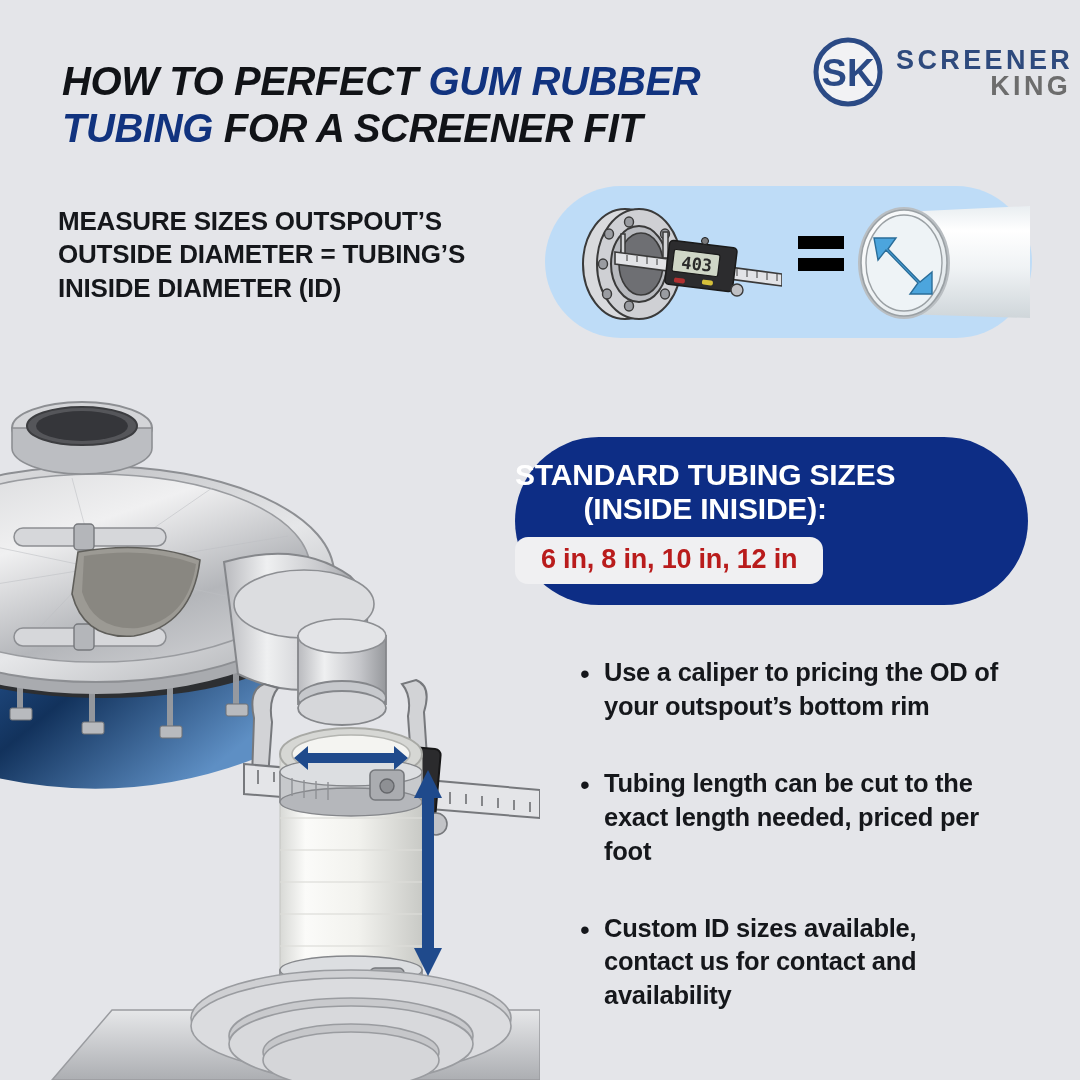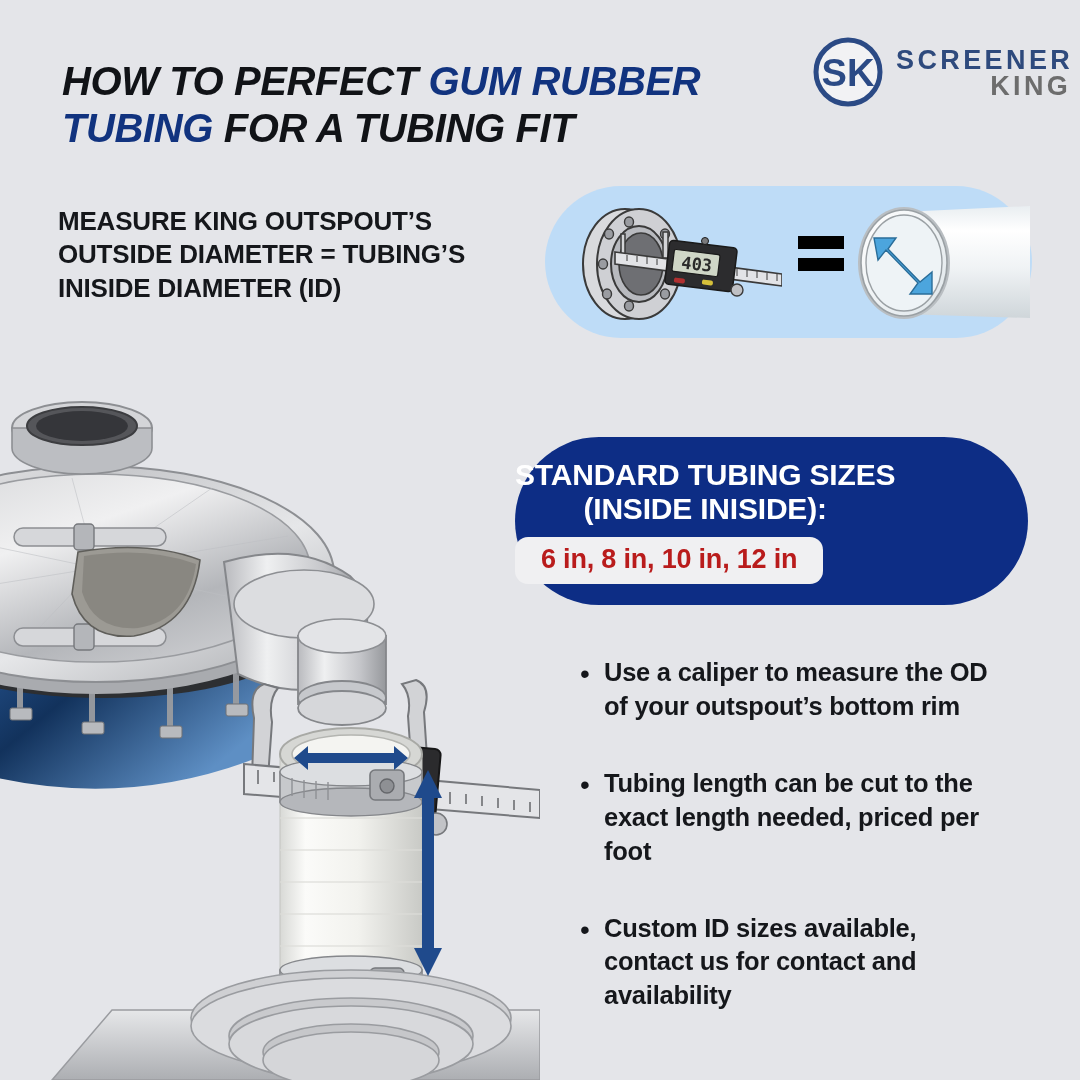--- a/index.html
+++ b/index.html
@@ -84,23 +84,23 @@
       <circle cx="36" cy="36" r="32" fill="#f2f2f4" stroke="#2b4a85" stroke-width="5"></circle>
       <text x="36" y="50" text-anchor="middle" font-family="Liberation Sans, sans-serif" font-size="38" font-weight="bold" fill="#2b4a85">SK</text>
     </svg>
   </div>
   <div class="logo-text">
     <span class="logo-screener">SCREENER</span>
     <span class="logo-king">KING</span>
   </div>
 </div>
 
-<h1 class="title"><span>HOW TO PERFECT </span><span class="accent">GUM RUBBER TUBING</span><span> FOR A TUBING FIT</span></h1>
-
-<div class="subhead">MEASURE KING OUTSPOUT’S OUTSIDE DIAMETER = TUBING’S INISIDE DIAMETER (ID)</div>
+<h1 class="title"><span>HOW TO PERFECT </span><span class="accent">GUM RUBBER TUBING</span><span> FOR A SCREENER FIT</span></h1>
+
+<div class="subhead">MEASURE SIZES OUTSPOUT’S OUTSIDE DIAMETER = TUBING’S INISIDE DIAMETER (ID)</div>
 
 <div class="illus-panel">
 
   <svg class="illus-flange" viewBox="0 0 215 128">
     <g>
 
       <ellipse cx="58" cy="66" rx="42" ry="55" fill="#d9dadd" stroke="#3a3a3a" stroke-width="2"></ellipse>
       <ellipse cx="72" cy="66" rx="42" ry="55" fill="#cfd0d4" stroke="#3a3a3a" stroke-width="2"></ellipse>
       <ellipse cx="72" cy="66" rx="28" ry="38" fill="#b8babf" stroke="#3a3a3a" stroke-width="2"></ellipse>
       <ellipse cx="74" cy="66" rx="22" ry="31" fill="#6e6f73" stroke="#3a3a3a" stroke-width="1.6"></ellipse>
@@ -349,21 +349,21 @@
   <div class="sizes-title">
     <div>STANDARD TUBING SIZES</div>
     <div>(INSIDE INISIDE):</div>
   </div>
   <div class="sizes-chip">6 in, 8 in, 10 in, 12 in</div>
 </div>
 
 <div class="bullets">
   <div class="bullet">
     <span class="bullet-dot">•</span>
-    <span class="bullet-text">Use a caliper to measure the OD of your outspout’s bottom rim</span>
+    <span class="bullet-text">Use a caliper to pricing the OD of your outspout’s bottom rim</span>
   </div>
   <div class="bullet">
     <span class="bullet-dot">•</span>
     <span class="bullet-text">Tubing length can be cut to the exact length needed, priced per foot</span>
   </div>
   <div class="bullet">
     <span class="bullet-dot">•</span>
     <span class="bullet-text">Custom ID sizes available, contact us for contact and availability</span>
   </div>
 </div>

